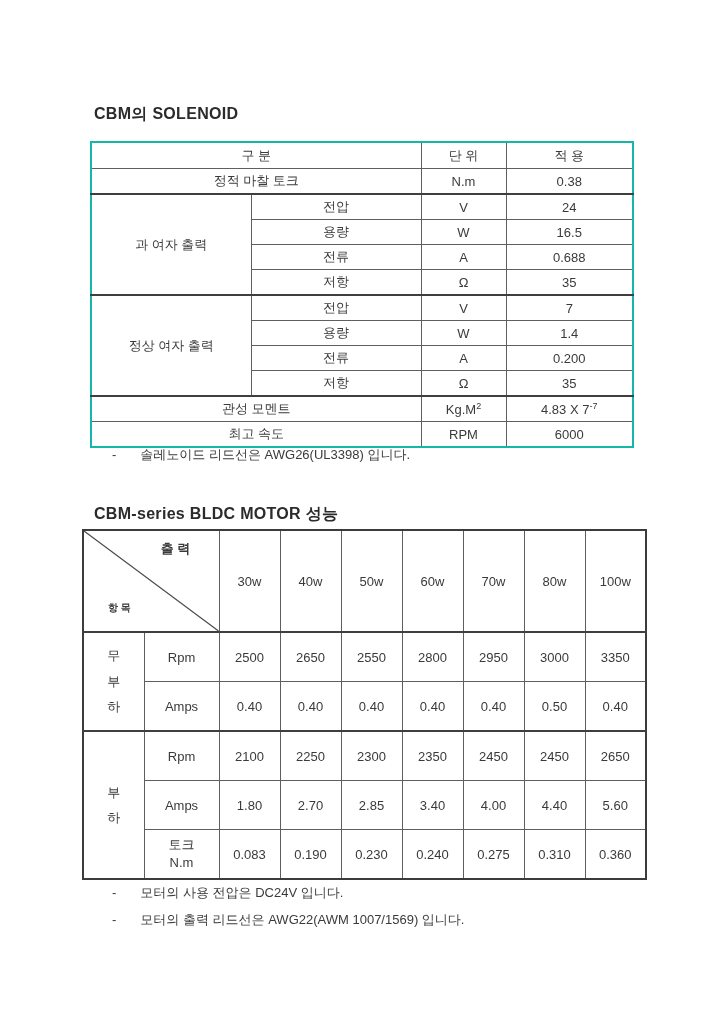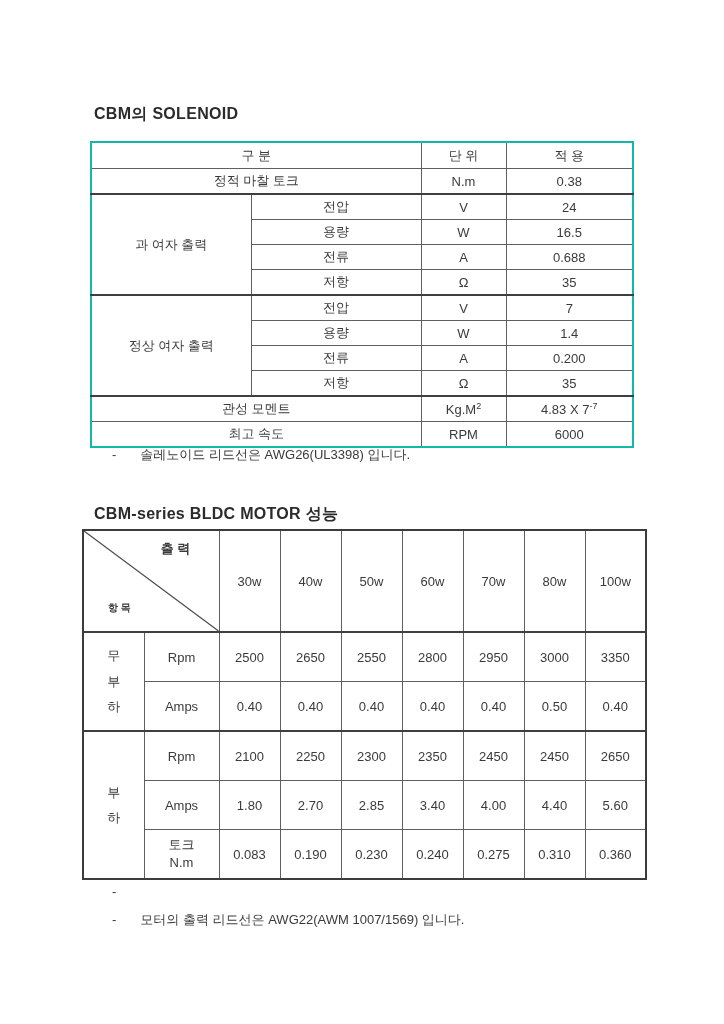--- a/index.html
+++ b/index.html
@@ -286,19 +286,20 @@
       <td>0.240</td>
       <td>0.275</td>
       <td>0.310</td>
       <td>0.360</td>
     </tr>
   </tbody>
     </table>
 
   <div id="note2a" class="note-row">
     <span>-</span>
+    <span>모터의 사용 전압은 DC24V 입니다.</span>
   </div>
   <div id="note2b" class="note-row">
     <span>-</span>
     <span>모터의 출력 리드선은 AWG22(AWM 1007/1569) 입니다.</span>
   </div>
 
 </div>
 
 </body></html>

